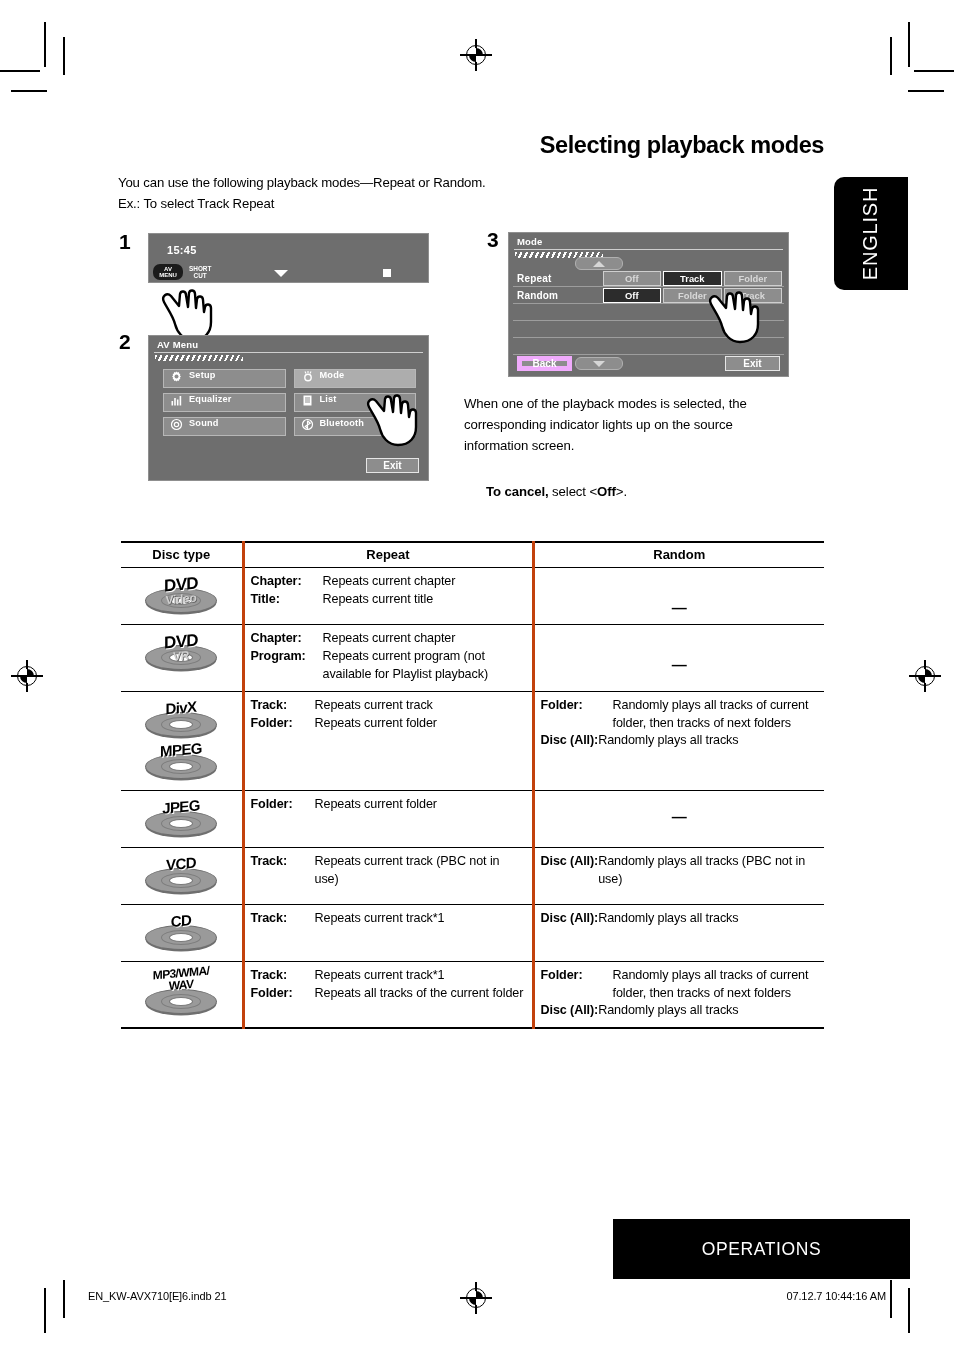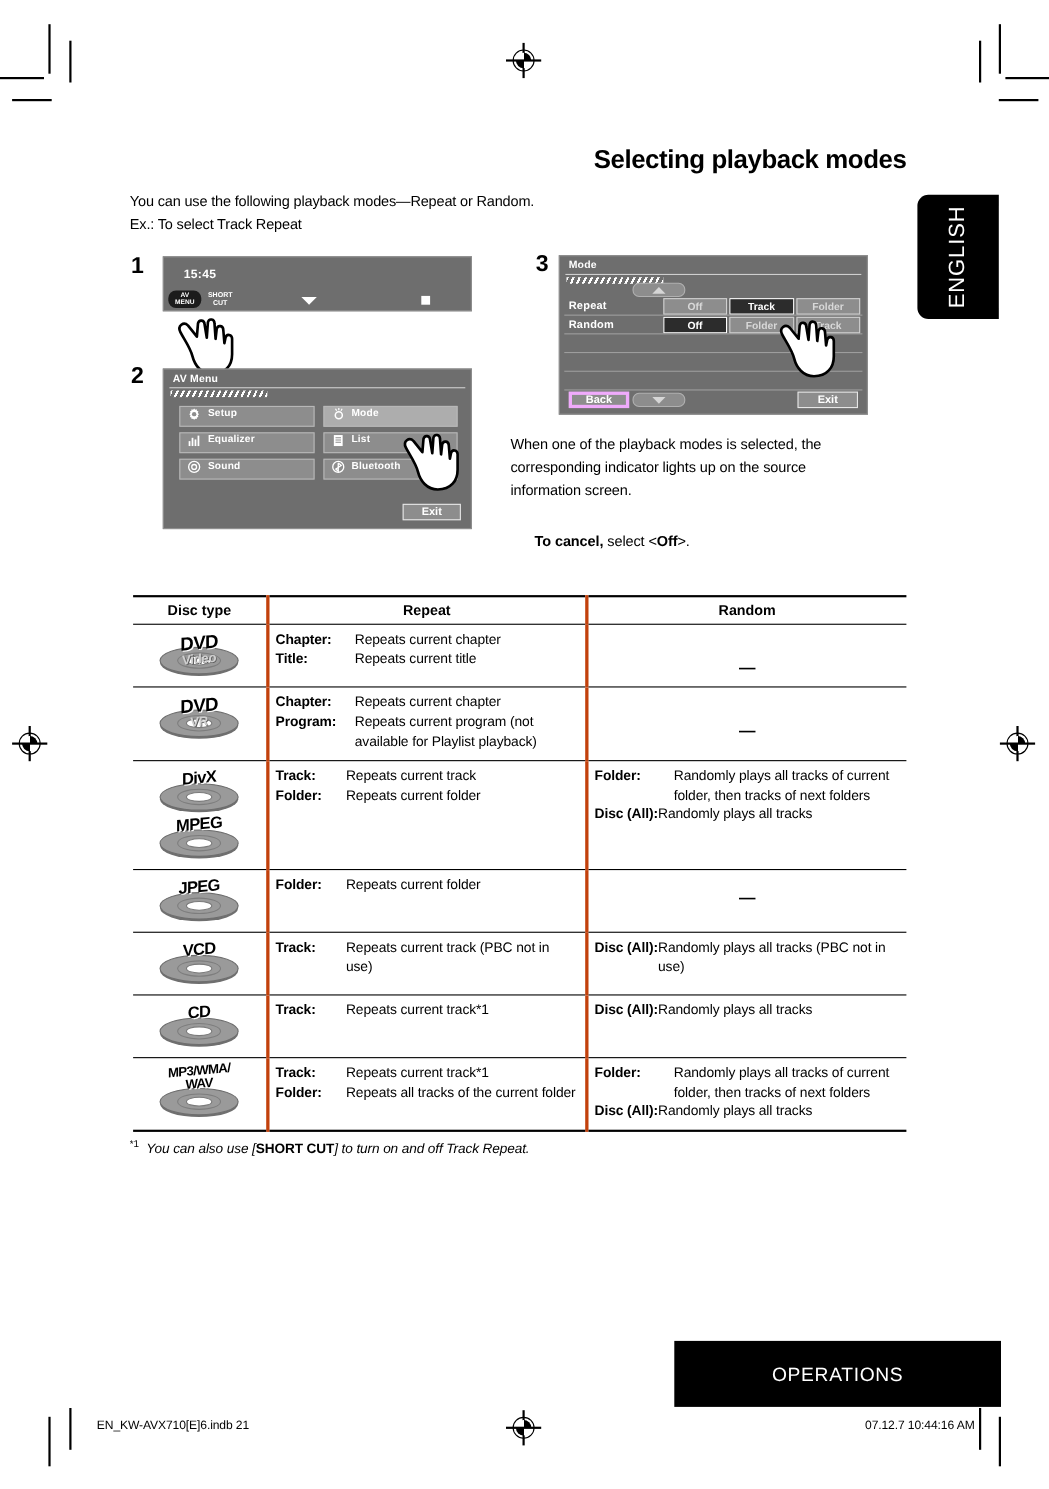--- a/index.html
+++ b/index.html
@@ -154,21 +154,21 @@
     width: 62px; height: 15px; margin-right: 2px;
     border: 1px solid #cfcfcf; background: #8d8d8d;
     color: #d8d8d8; font-size: 9.4px; font-weight: bold;
     display: flex; align-items: center; justify-content: center;
   }
   .opt.sel { background: #2c2c2c; color: #ffffff; border-color: #ffffff; }
   .mode-row.blank { height: 17px; }
   .mode-foot { position: absolute; left: 4px; right: 4px; bottom: 4px; height: 16px; }
   .back-btn {
     position: absolute; left: 4px; top: 0;
-    width: 55px; height: 15px; background: #8d8d8d; border: 3px solid #f0abfc;
+    width: 55px; height: 15px; background: #8d8d8d; border: 5px solid #f0abfc;
     color: #ffffff; font-size: 10px; font-weight: bold;
     display: flex; align-items: center; justify-content: center;
   }
   .exit-btn3 {
     position: absolute; right: 4px; top: 0;
     width: 55px; height: 15px; background: #8d8d8d; border: 1px solid #e6e6e6;
     color: #ffffff; font-size: 10px; font-weight: bold;
     display: flex; align-items: center; justify-content: center;
   }
 
@@ -671,23 +671,20 @@
             </div>
         <div class="dl tight">
               <span class="k">Disc (All):</span>
               <span class="v">Randomly plays all tracks</span>
             </div>
       </td>
     </tr>
   </tbody>
     </table>
 
-  <div class="footnote">
-    <span class="sup">*1</span>&nbsp;&nbsp;<span>You can also use  [</span><b>SHORT CUT</b><span>] to turn on and off Track Repeat.</span>
-  </div>
 
   <div class="ops-band">
     <span>OPERATIONS</span>
   </div>
   <div class="fileline">EN_KW-AVX710[E]6.indb   21</div>
   <div class="timeline">07.12.7   10:44:16 AM</div>
 
 </div>
 
 </body></html>

